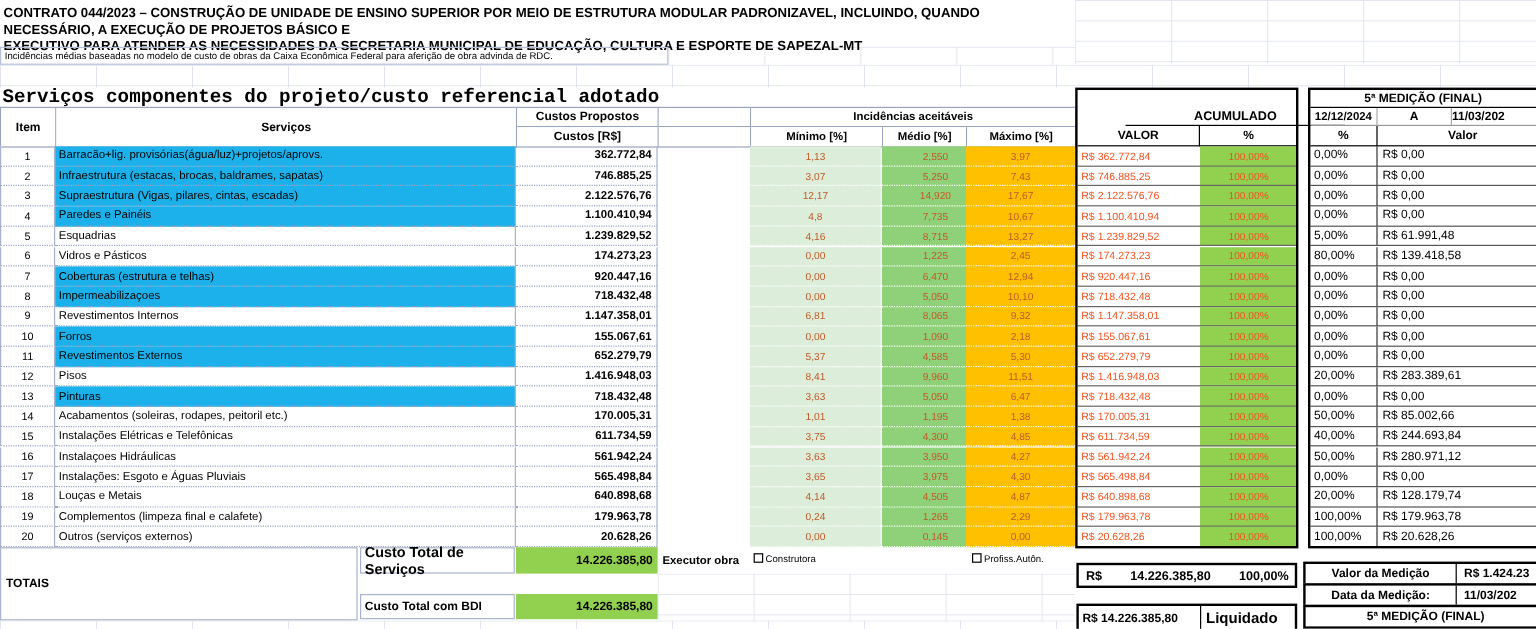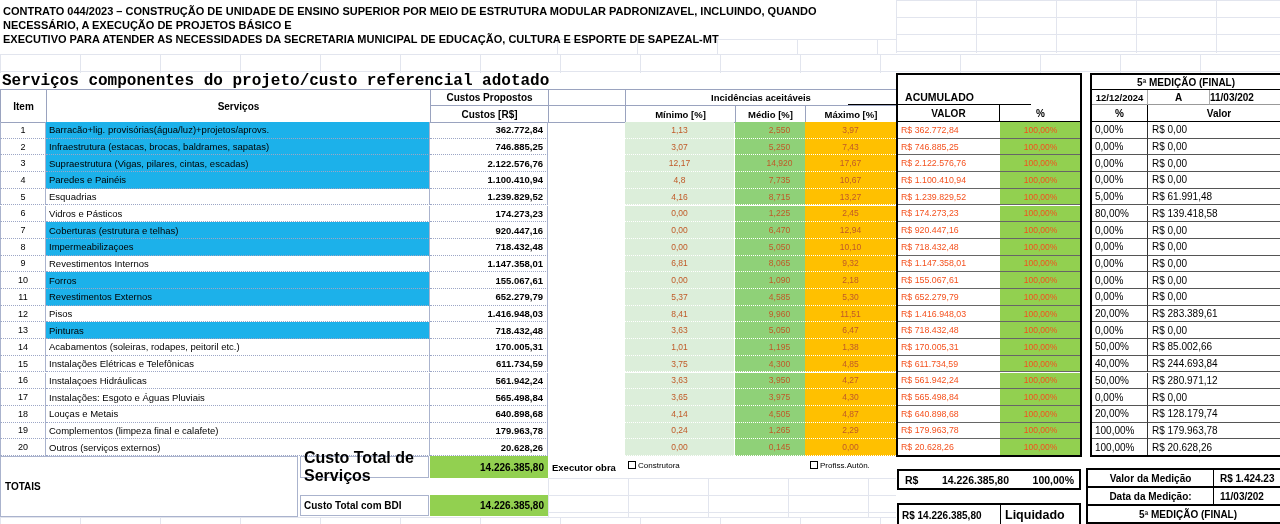--- a/index.html
+++ b/index.html
@@ -53,37 +53,40 @@
   <div class="gridfill" style="left:896px;top:0;width:384px;height:53px;"></div>
   <div class="gridfill" style="left:557px;top:39px;width:339px;height:15px;"></div>
   <div class="gridfill" style="left:0;top:54px;width:1280px;height:19px;"></div>
   <div class="gridfill" style="left:548px;top:478px;width:348px;height:40px;"></div>
   <div class="gridfill" style="left:0;top:517px;width:896px;height:7px;"></div>
 
   <div class="abs" id="title">
     <div>CONTRATO 044/2023 – CONSTRUÇÃO DE UNIDADE DE ENSINO SUPERIOR POR MEIO DE ESTRUTURA MODULAR PADRONIZAVEL, INCLUINDO, QUANDO NECESSÁRIO, A EXECUÇÃO DE PROJETOS BÁSICO E</div>
     <div>EXECUTIVO PARA ATENDER AS NECESSIDADES DA SECRETARIA MUNICIPAL DE EDUCAÇÃO, CULTURA E ESPORTE DE SAPEZAL-MT</div>
   </div>
+  <div class="abs" id="subtitle-box">
+    <span>Incidências médias baseadas no modelo de custo de obras da Caixa Econômica Federal para aferição de obra advinda de RDC.</span>
+  </div>
 
   <div class="abs" id="section-title">Serviços componentes do projeto/custo referencial adotado</div>
 
   <div class="abs" id="head-wrap">
     <div class="hcell hb" style="left:0;top:0;width:46px;height:33px;font-size:10px;">Item</div>
     <div class="hcell hb" style="left:46px;top:0;width:384px;height:33px;font-size:10px;">Serviços</div>
     <div class="hcell hb" style="left:430px;top:0;width:118px;height:16px;font-size:10px;">Custos Propostos</div>
     <div class="hcell hb" style="left:430px;top:16px;width:118px;height:17px;font-size:10px;">Custos [R$]</div>
     <div class="hcell hb" style="left:548px;top:0;width:77px;height:16px;"></div>
     <div class="hcell hb" style="left:548px;top:16px;width:77px;height:17px;"></div>
     <div class="hcell hb" style="left:625px;top:0;width:271px;height:16px;font-size:9.5px;">Incidências aceitáveis</div>
     <div class="hcell hb" style="left:625px;top:16px;width:110px;height:17px;font-size:9.5px;">Mínimo [%]</div>
     <div class="hcell hb" style="left:735px;top:16px;width:70px;height:17px;font-size:9.5px;">Médio [%]</div>
     <div class="hcell hb" style="left:805px;top:16px;width:91px;height:17px;font-size:9.5px;">Máximo [%]</div>
   </div>
 
-  <div class="hcell" style="left:848px;top:90px;width:183px;height:15px;font-size:10.5px;border-bottom:1px solid #000;text-align:center;">ACUMULADO</div>
+  <div class="hcell" style="left:938px;top:90px;width:183px;height:15px;font-size:10.5px;border-bottom:1px solid #000;text-align:center;">ACUMULADO</div>
   <div class="hcell" style="left:898px;top:105px;width:102px;height:17px;font-size:10px;border-right:1px solid #000;border-bottom:1px solid #000;">VALOR</div>
   <div class="hcell" style="left:1000px;top:105px;width:81px;height:17px;font-size:10px;border-bottom:1px solid #000;">%</div>
 
   <div class="hcell" style="left:1092px;top:75px;width:188px;height:15px;font-size:10px;border-bottom:1px solid #000;">5ª MEDIÇÃO (FINAL)</div>
   <div class="hcell" style="left:1092px;top:90px;width:56px;height:15px;font-size:9.5px;border-right:1px solid #aaa;border-bottom:1px solid #999;">12/12/2024</div>
   <div class="hcell" style="left:1148px;top:90px;width:62px;height:15px;font-size:10px;border-right:1px solid #aaa;border-bottom:1px solid #999;">A</div>
   <div class="hcell" style="left:1210px;top:90px;width:80px;height:15px;font-size:10px;border-bottom:1px solid #999;justify-content:flex-start;">11/03/202</div>
   <div class="hcell" style="left:1092px;top:105px;width:56px;height:17px;font-size:10px;border-right:1px solid #000;border-bottom:1px solid #000;">%</div>
   <div class="hcell" style="left:1148px;top:105px;width:142px;height:17px;font-size:10px;border-bottom:1px solid #000;">Valor</div>
 
@@ -327,21 +330,21 @@
         <div class="cell c-apct">100,00%</div>
         <div class="cell c-mpct">100,00%</div>
         <div class="cell c-mval">R$ 20.628,26</div>
       </div>
     </div>
 
   <div class="abs" id="acum-box"></div>
   <div class="abs" id="med-box"></div>
 
   <div class="abs lightbox" style="left:0;top:456px;width:298px;height:61px;padding-left:4px;font-weight:bold;font-size:10px;">TOTAIS</div>
-  <div class="abs lightbox" style="left:300px;top:456px;width:129px;height:22px;padding-left:3px;font-weight:bold;font-size:16px;">Custo Total de Serviços</div>
+  <div class="abs lightbox" style="left:300px;top:456px;width:129px;height:22px;padding-left:3px;font-weight:bold;font-size:12px;">Custo Total de Serviços</div>
   <div class="abs green-val" style="left:430px;top:456px;width:118px;height:22px;">14.226.385,80</div>
   <div class="abs" style="left:552px;top:456px;width:76px;height:22px;display:flex;align-items:center;font-weight:bold;font-size:9.5px;">Executor obra</div>
   <div class="abs cbrow" style="left:628px;top:458px;height:14px;">
     <span class="cb"></span>
     <span>Construtora</span>
   </div>
   <div class="abs cbrow" style="left:810px;top:458px;height:14px;">
     <span class="cb"></span>
     <span>Profiss.Autôn.</span>
   </div>

